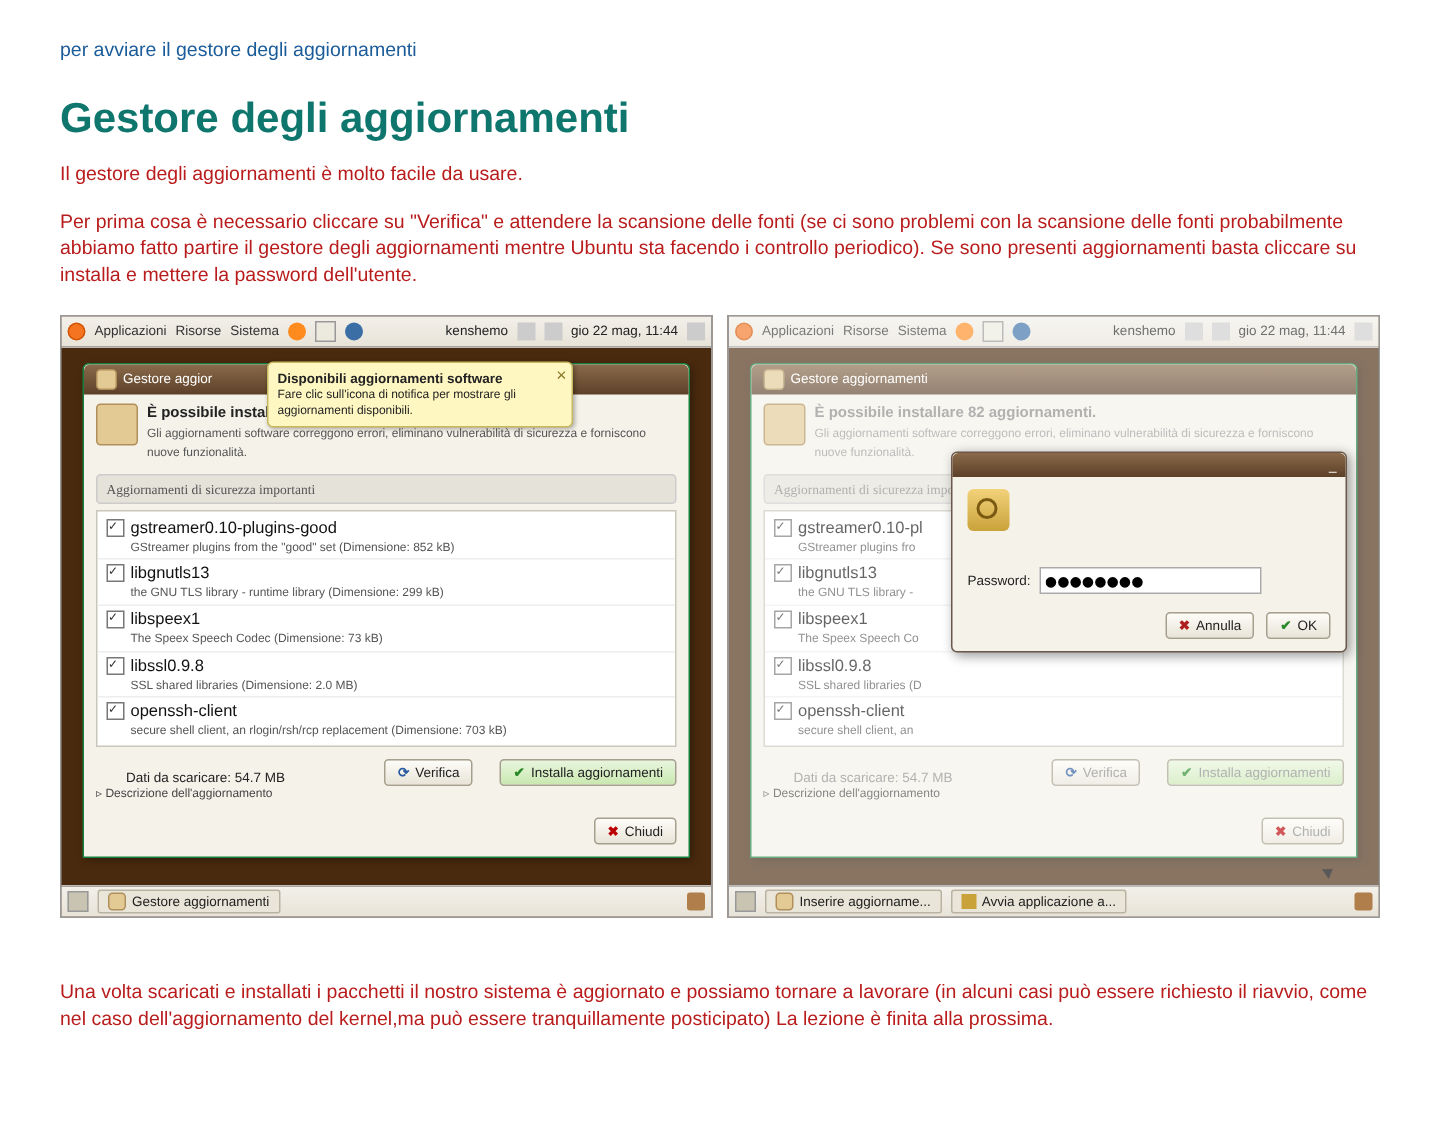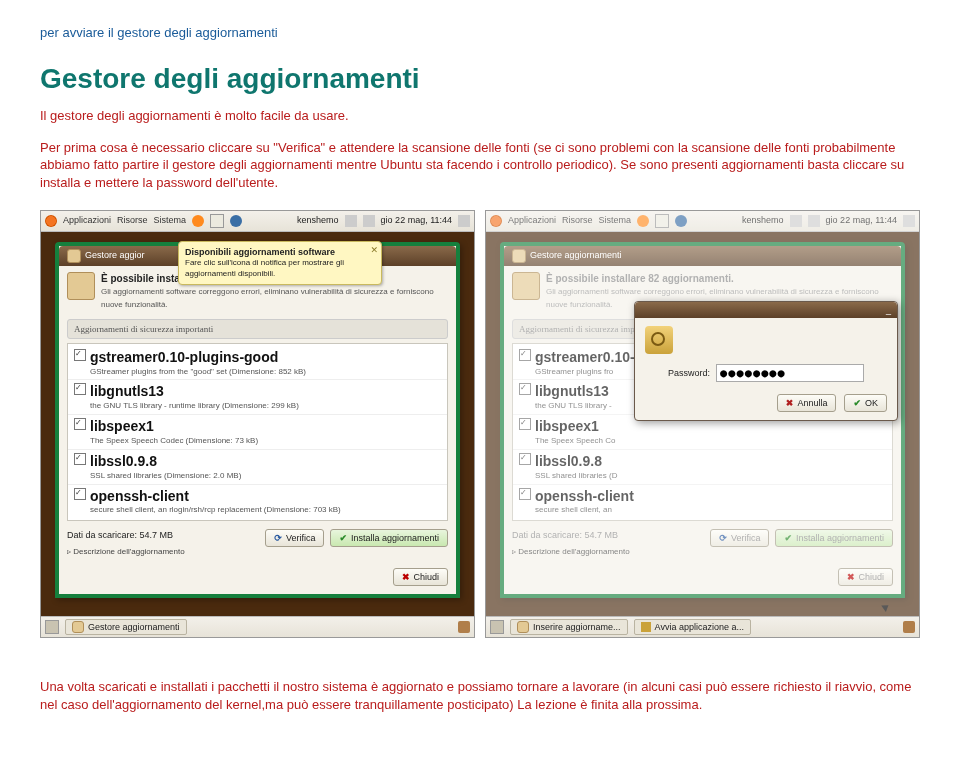--- a/index.html
+++ b/index.html
@@ -65,21 +65,21 @@
     background: radial-gradient(circle,#f47421 55%,#d35400 60%);
     display:inline-block;
   }
   .ff-icon { width:12px;height:12px;border-radius:50%;background:#ff8a1e;display:inline-block;}
   .mail-icon { width:12px;height:12px;background:#eceadf;border:1px solid #999;display:inline-block;}
   .help-icon { width:12px;height:12px;border-radius:50%;background:#3a6ea5;display:inline-block;}
   .sound-icon,.net-icon,.notify-icon { width:12px;height:12px;background:#ccc;display:inline-block;}
   .window {
     margin: 10px 14px 0 14px;
     background: #f5f2ea;
-    border: 4px solid #15803d;
+    border: 1px solid #15803d;
     border-radius: 4px 4px 0 0;
     box-shadow: 2px 2px 6px rgba(0,0,0,0.3);
   }
   .titlebar {
     background: linear-gradient(#8a6a4a,#5c4028);
     color:#fff;
     font-size:9px;
     padding: 3px 8px;
     border-radius: 4px 4px 0 0;
     display:flex;
@@ -123,23 +123,23 @@
   .update-item{
     display:flex;align-items:flex-start;gap:4px;
     padding:2px 6px;border-bottom:1px solid #eee;
   }
   .update-item:last-child{border-bottom:none;}
   .chk{
     width:10px;height:10px;border:1px solid #777;background:#fff;position:relative;top:1px;
   }
   .chk::after{content:"✓";font-size:8px;position:relative;top:-3px;left:0px;color:#333;}
   .update-item .meta{font-size:8px;color:#555;}
-  .update-item .name{font-size:14px;color:#111;font-weight:bold;}
+  .update-item .name{font-size:11px;color:#111;font-weight:normal;}
   .footer-row{
-    display:flex;align-items:flex-start;gap:6px;margin-top:8px;font-size:9px;
+    display:flex;align-items:flex-end;gap:18px;margin-top:8px;font-size:9px;margin-left:20px;
   }
   .btn {
     background:linear-gradient(#fdfcf7,#e8e4d8);
     border:1px solid #a59f8d;border-radius:3px;
     padding:2px 8px;font-size:9px;display:inline-flex;align-items:center;gap:4px;
   }
   .btn.green{background:linear-gradient(#e8f5dd,#c9e8b0);}
   .btn.red-x .ic{color:#b00;}
   .arrow-tog{font-size:8px;color:#444;}
   .close-row{display:flex;justify-content:flex-end;margin-top:10px;}
@@ -167,21 +167,21 @@
   .auth-body{padding:8px 10px;}
   .auth-body .hdr{display:flex;gap:8px;align-items:flex-start;}
   .key-icon{
     width:28px;height:28px;flex-shrink:0;
     background:linear-gradient(#f2d27a,#caa23a);border-radius:4px;
     position:relative;
   }
   .key-icon::after{
     content:"";position:absolute;left:6px;top:6px;width:10px;height:10px;border:2px solid #7a5a12;border-radius:50%;
   }
-  .pwd-row{display:flex;align-items:center;gap:6px;margin-top:10px;justify-content:center;}
+  .pwd-row{display:flex;align-items:center;gap:6px;margin-top:24px;}
   .pwd-row input{
     border:1px solid #aaa;background:#fff;font-family:monospace;font-size:12px;
     padding:1px 3px;width:140px;letter-spacing:1px;
   }
   .auth-buttons{display:flex;justify-content:flex-end;gap:8px;margin-top:12px;}
   .ic-check{color:#2a8a2a;font-weight:bold;}
   .ic-reload{color:#2a5aa0;font-weight:bold;}
   .ic-cross{color:#b02020;font-weight:bold;}
   .cursor-arrow{
     position:absolute;right:30px;bottom:26px;

